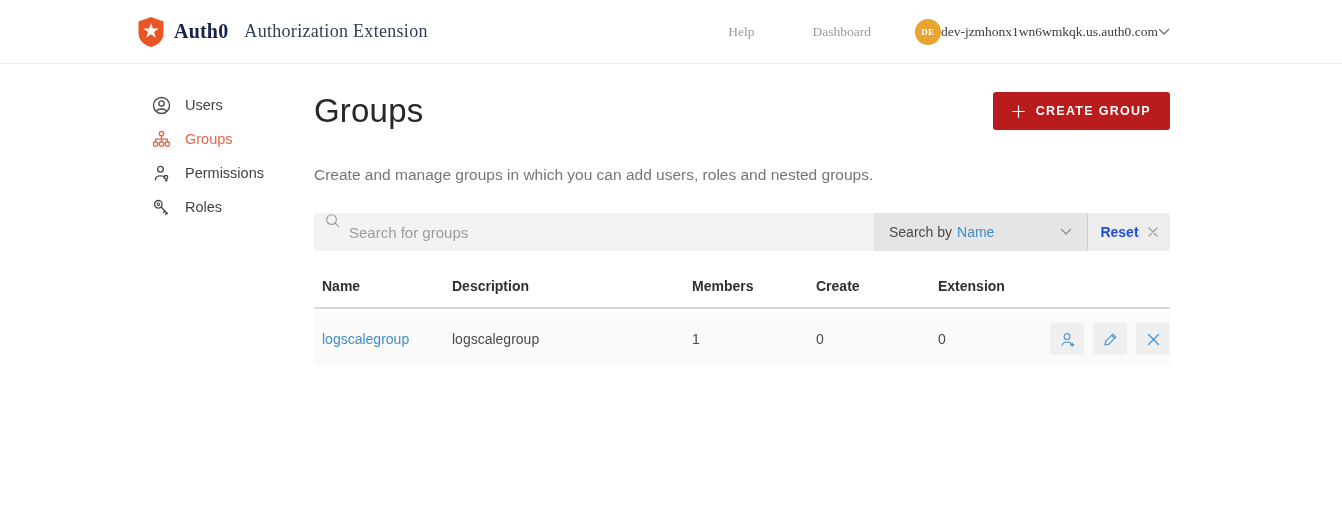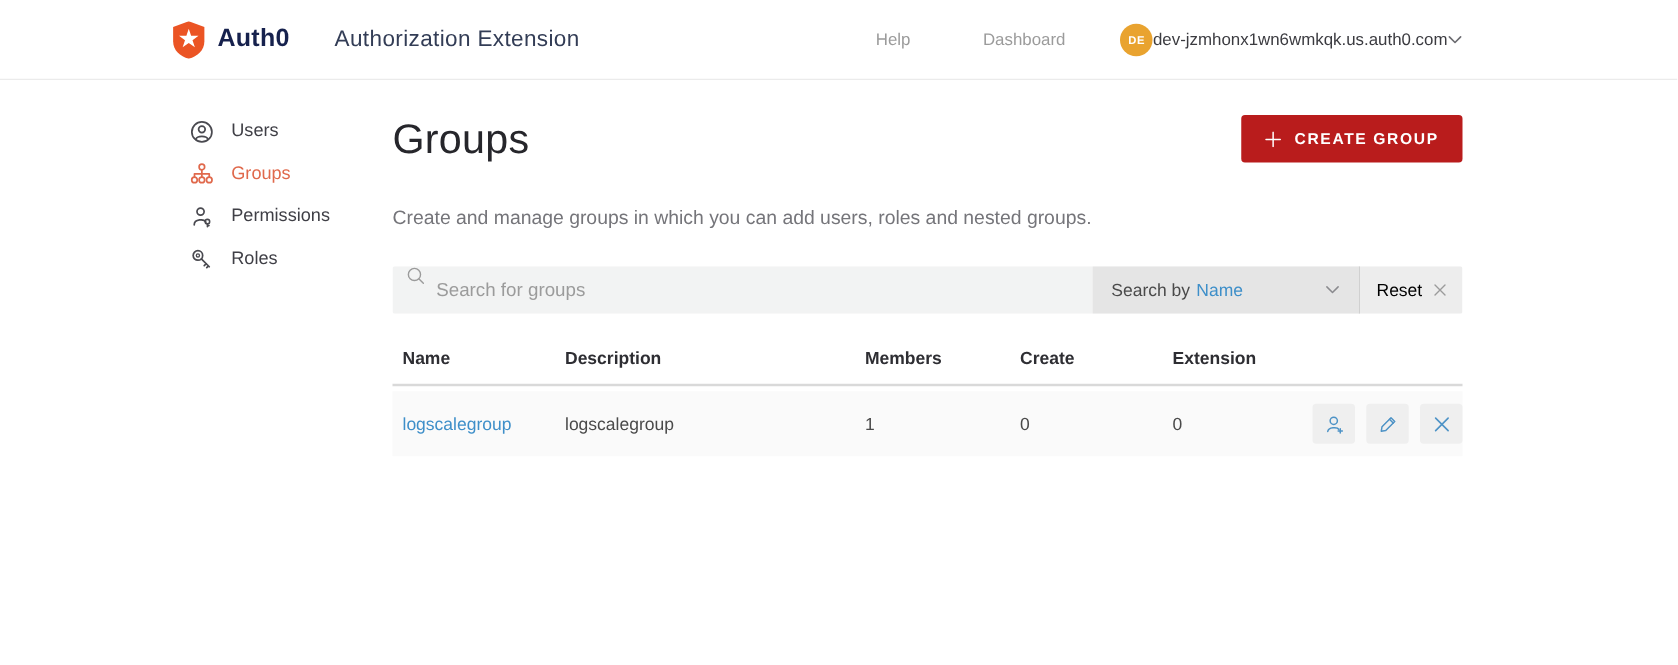--- a/index.html
+++ b/index.html
@@ -2,25 +2,25 @@
 <html><head>
 <meta charset="utf-8">
 <style>
   * { margin:0; padding:0; box-sizing:border-box; }
   html,body { width:1342px; height:532px; background:#ffffff;
     font-family:"Liberation Sans", sans-serif; overflow:hidden; position:relative; }
 
   
   .topbar { position:absolute; left:0; top:0; width:1342px; height:64px;
     background:#ffffff; border-bottom:1px solid #ebebeb;
-    display:flex; align-items:center; padding:0 172px 0 137px; }
+    display:flex; align-items:center; padding:0 172px 0 137px;font-family:Liberation Serif, serif; }
   .brand { display:flex; align-items:center; gap:9px; }
   .brand-shield { width:28px; height:30px; display:block; }
   .brand-word { font-size:20px; font-weight:800; color:#16214d; letter-spacing:.2px; }
-  .app-title { margin-left:27px; font-size:18px; color:#333d56; letter-spacing:.3px; }
+  .app-title { margin-left:7px; font-size:18px; color:#333d56; letter-spacing:.3px; }
   .top-nav { margin-left:auto; display:flex; align-items:center; gap:58px; }
   .top-link { font-size:13.5px; color:#9b9b9b; cursor:pointer; }
   .account { margin-left:44px; display:flex; align-items:center; cursor:pointer; }
   .avatar { width:26px; height:26px; border-radius:50%; background:#e9a32f; color:#fff;
     font-size:9px; font-weight:700; letter-spacing:.5px;
     display:flex; align-items:center; justify-content:center; }
   .domain { font-size:13.5px; color:#3b3b40; }
   .chev { width:12px; height:8px; }
 
   
@@ -46,21 +46,21 @@
   .search-input-wrap svg { width:15px; height:15px; flex:none; }
   .search-input { flex:1; margin-left:9px; border:none; background:transparent; outline:none;
     font-family:inherit; font-size:15px; color:#3b3b40; }
   .search-input::placeholder { color:#9b9b9b; }
   .filter-dd { width:213px; background:#e5e5e5; display:flex; align-items:center;
     padding:0 15px; cursor:pointer; font-size:14px; color:#4a4a4a; }
   .filter-dd .blue { color:#3e8fc9; margin-left:5px; }
   .filter-dd svg { margin-left:auto; width:12px; height:8px; }
   .reset-btn { width:83px; background:#ededed; border-left:1px solid #d0d0d0;
     display:flex; align-items:center; justify-content:center; gap:9px; cursor:pointer; }
-  .reset-label { font-size:14px; font-weight:400; color:#000000; }
+  .reset-label { font-size:14px; font-weight:700; color:#1d4ed8; }
   .reset-x { width:10px; height:10px; }
 
   .table { margin-top:27px; }
   .thead, .trow { display:grid;
     grid-template-columns:130px 240px 124px 122px 112px 1fr; align-items:center; }
   .thead { padding-bottom:13px; border-bottom:2px solid #d9d9d9; }
   .th { font-size:14px; font-weight:700; color:#2e2e33; padding-left:8px; }
   .trow { margin-top:4px; height:52px; background:#fafafa; }
   .td { font-size:14px; color:#4a4a4a; padding-left:8px; }
   .td.link { color:#3e8fc9; cursor:pointer; }

